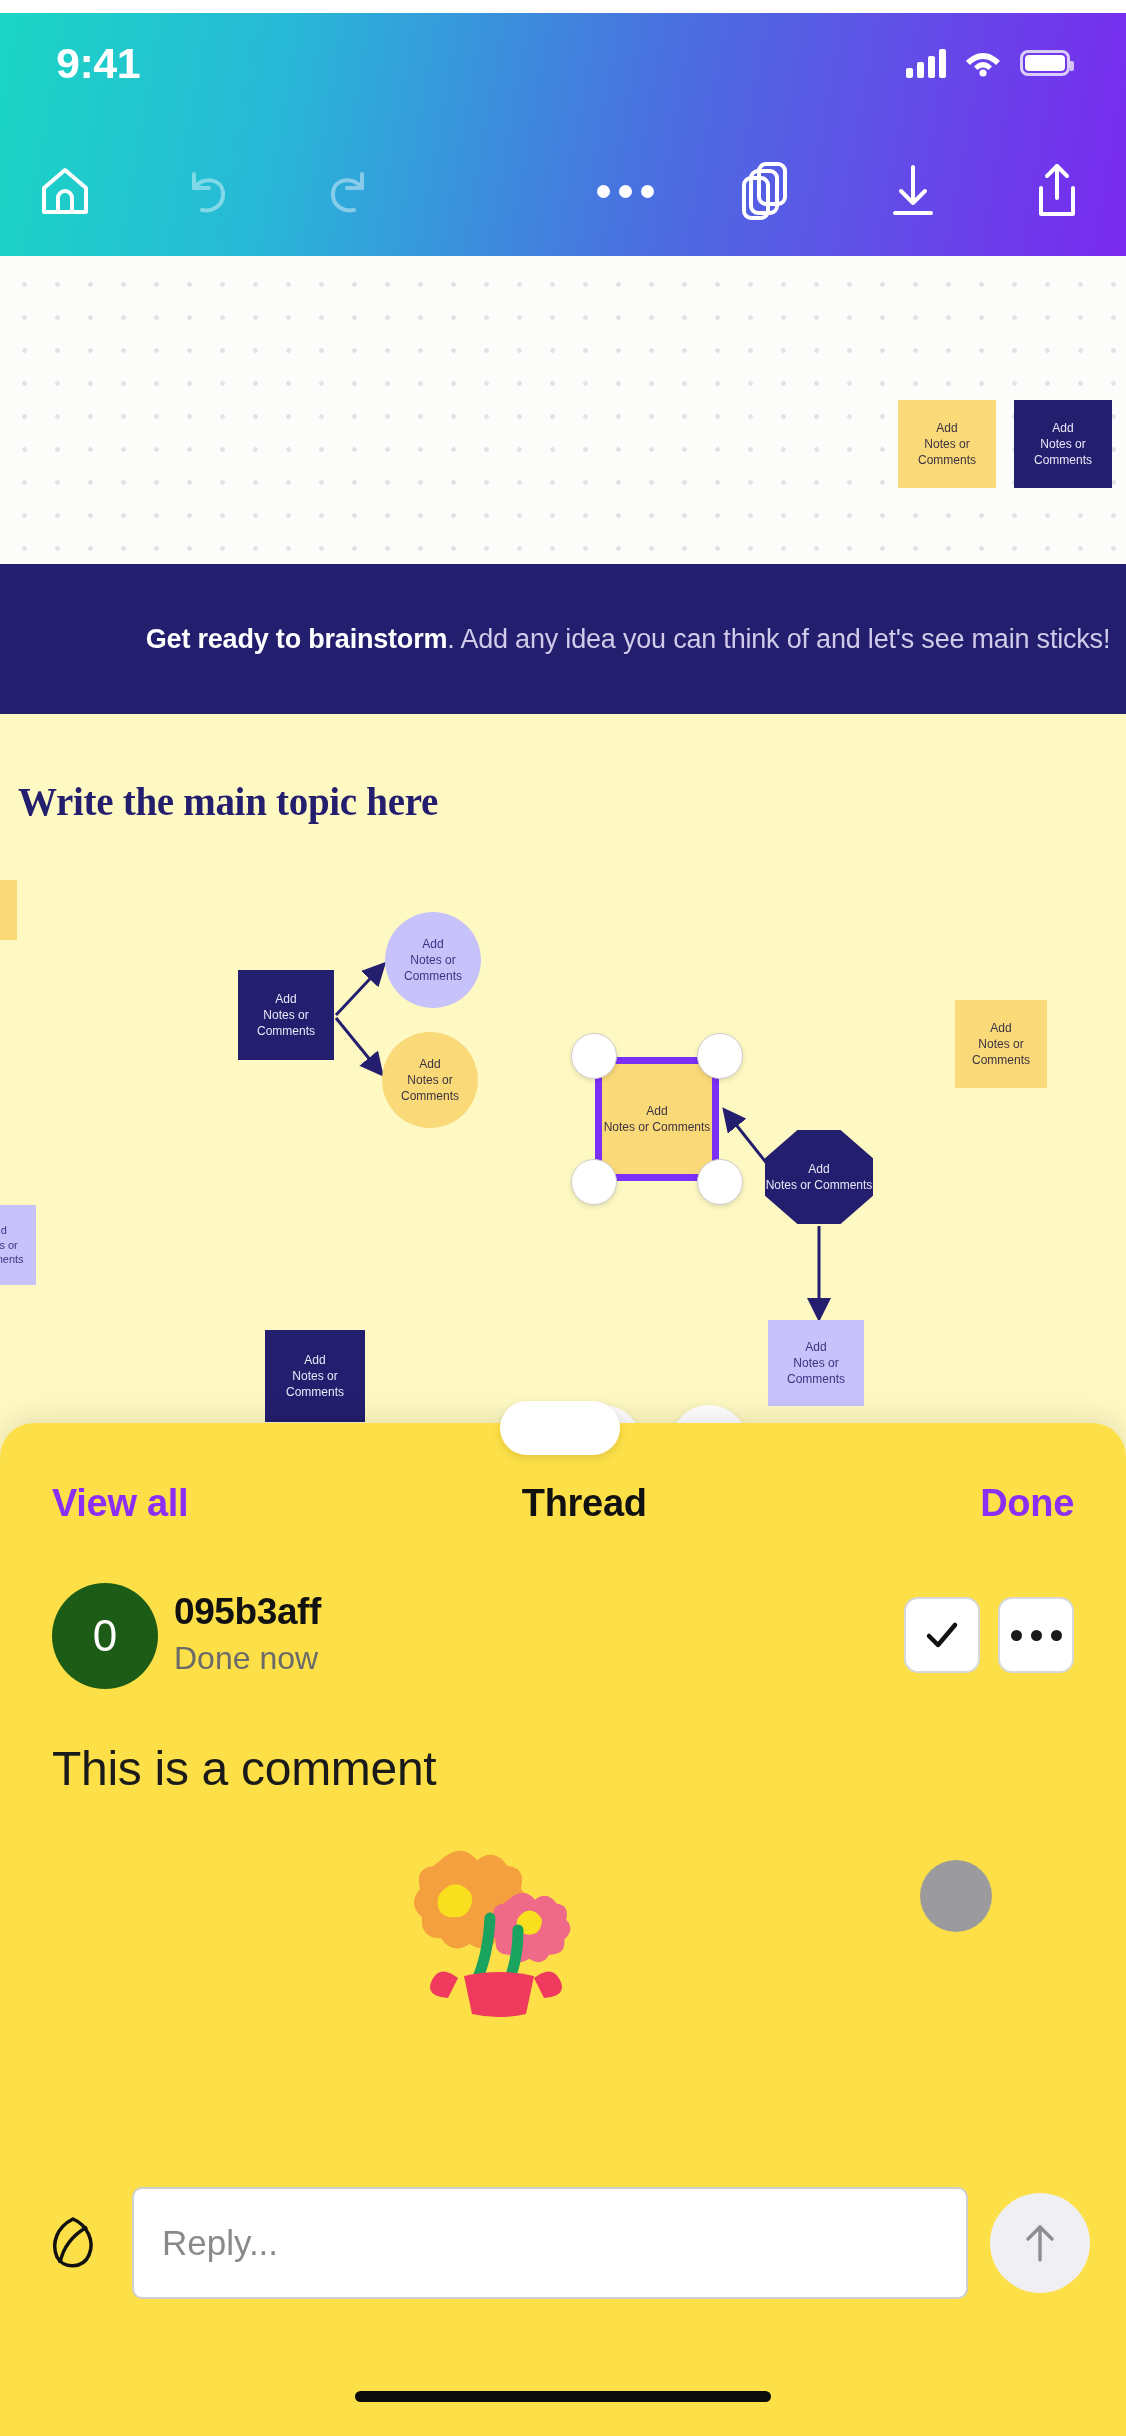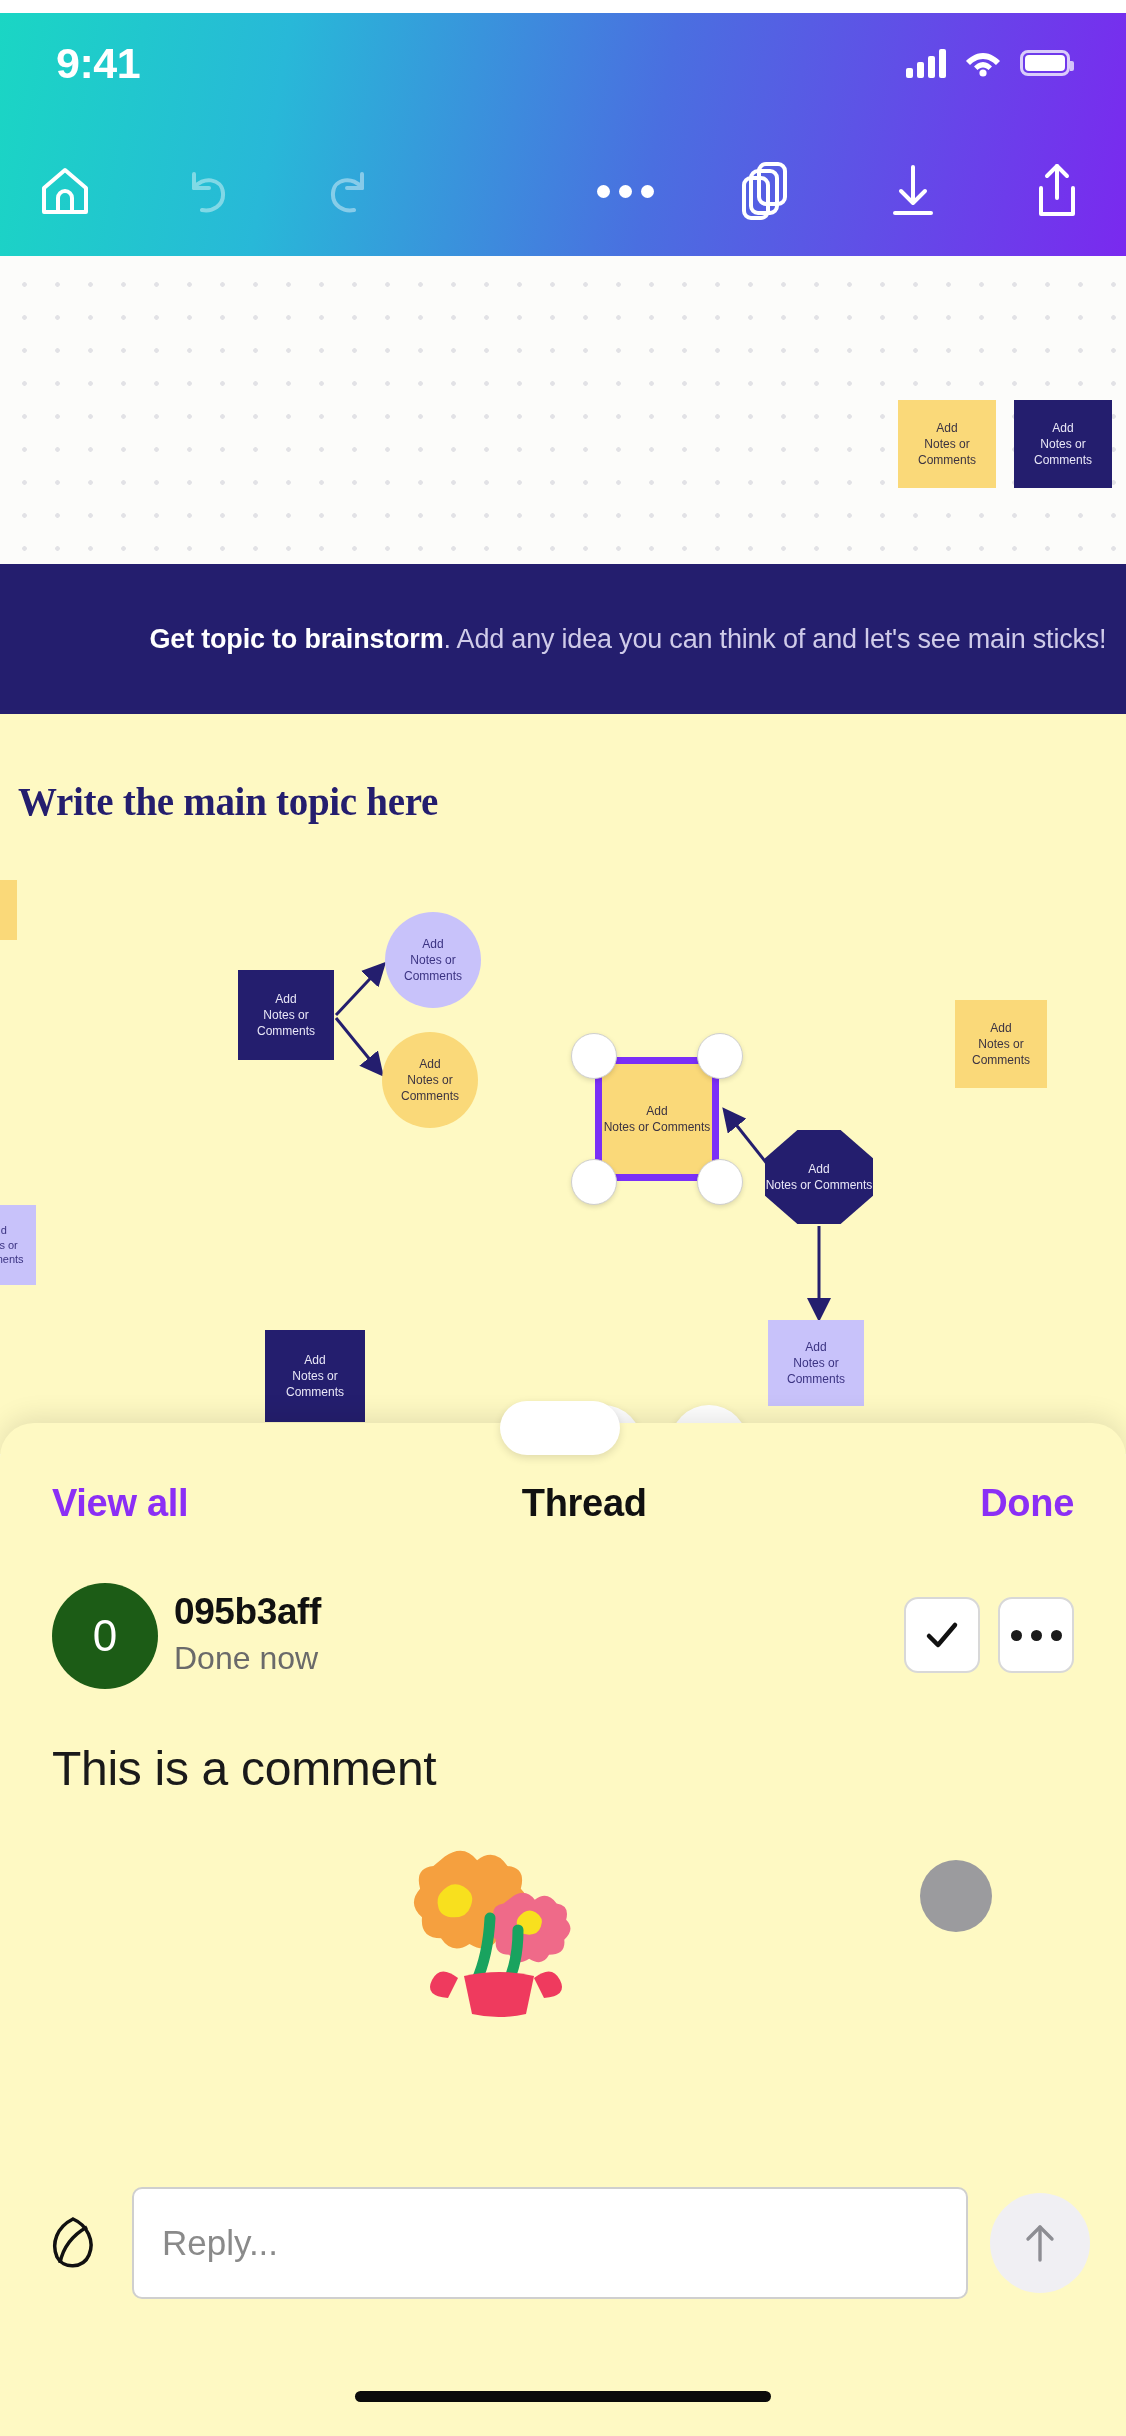--- a/index.html
+++ b/index.html
@@ -123,21 +123,21 @@
   .float-rnd{
     width:78px; height:78px; border-radius:50%; background:#fff;
     box-shadow:0 3px 9px rgba(0,0,0,.12);
     display:flex; align-items:center; justify-content:center; margin-left:-70px;
   }
   .float-rnd.second{ margin-left:14px; }
 
   
   .sheet{
     position:absolute; left:0; bottom:0; width:1126px; height:1013px;
-    background:#fef9c3; border-radius:34px 34px 0 0;
+    background:#fde047; border-radius:34px 34px 0 0;
     box-shadow:0 -6px 26px rgba(0,0,0,.10);
   }
   .sheet-head{
     height:160px; display:flex; align-items:center; justify-content:space-between;
     padding:0 52px;
   }
   .link-purple{ color:#8b2ff5; font-size:38px; font-weight:700; letter-spacing:-0.3px; }
   .sheet-title{ color:#111; font-size:38px; font-weight:700; letter-spacing:-0.3px; }
 
   .comment{ padding:0 52px; }
@@ -277,21 +277,21 @@
       <em style="font-style:normal">Notes or Comments</em></span>
     </div>
     <div class="shape s-navy" style="left:1014px;top:144px;width:98px;height:88px;">
       <span><em style="font-style:normal">Add</em><br>
       <em style="font-style:normal">Notes or Comments</em></span>
     </div>
   </div>
 
   <div class="banner">
     <div class="banner-text">
-      <b>Get topic to brainstorm</b><span>. Add any idea you can think of and let's see main sticks!</span>
+      <b>Get ready to brainstorm</b><span>. Add any idea you can think of and let's see main sticks!</span>
     </div>
   </div>
 
   <div class="canvas-main">
 
     <div class="main-topic">Write the main topic here</div>
 
     <svg class="links" viewBox="0 0 1126 740">
       <defs>
         <marker id="ar" markerWidth="8" markerHeight="8" refX="6" refY="4" orient="auto">

